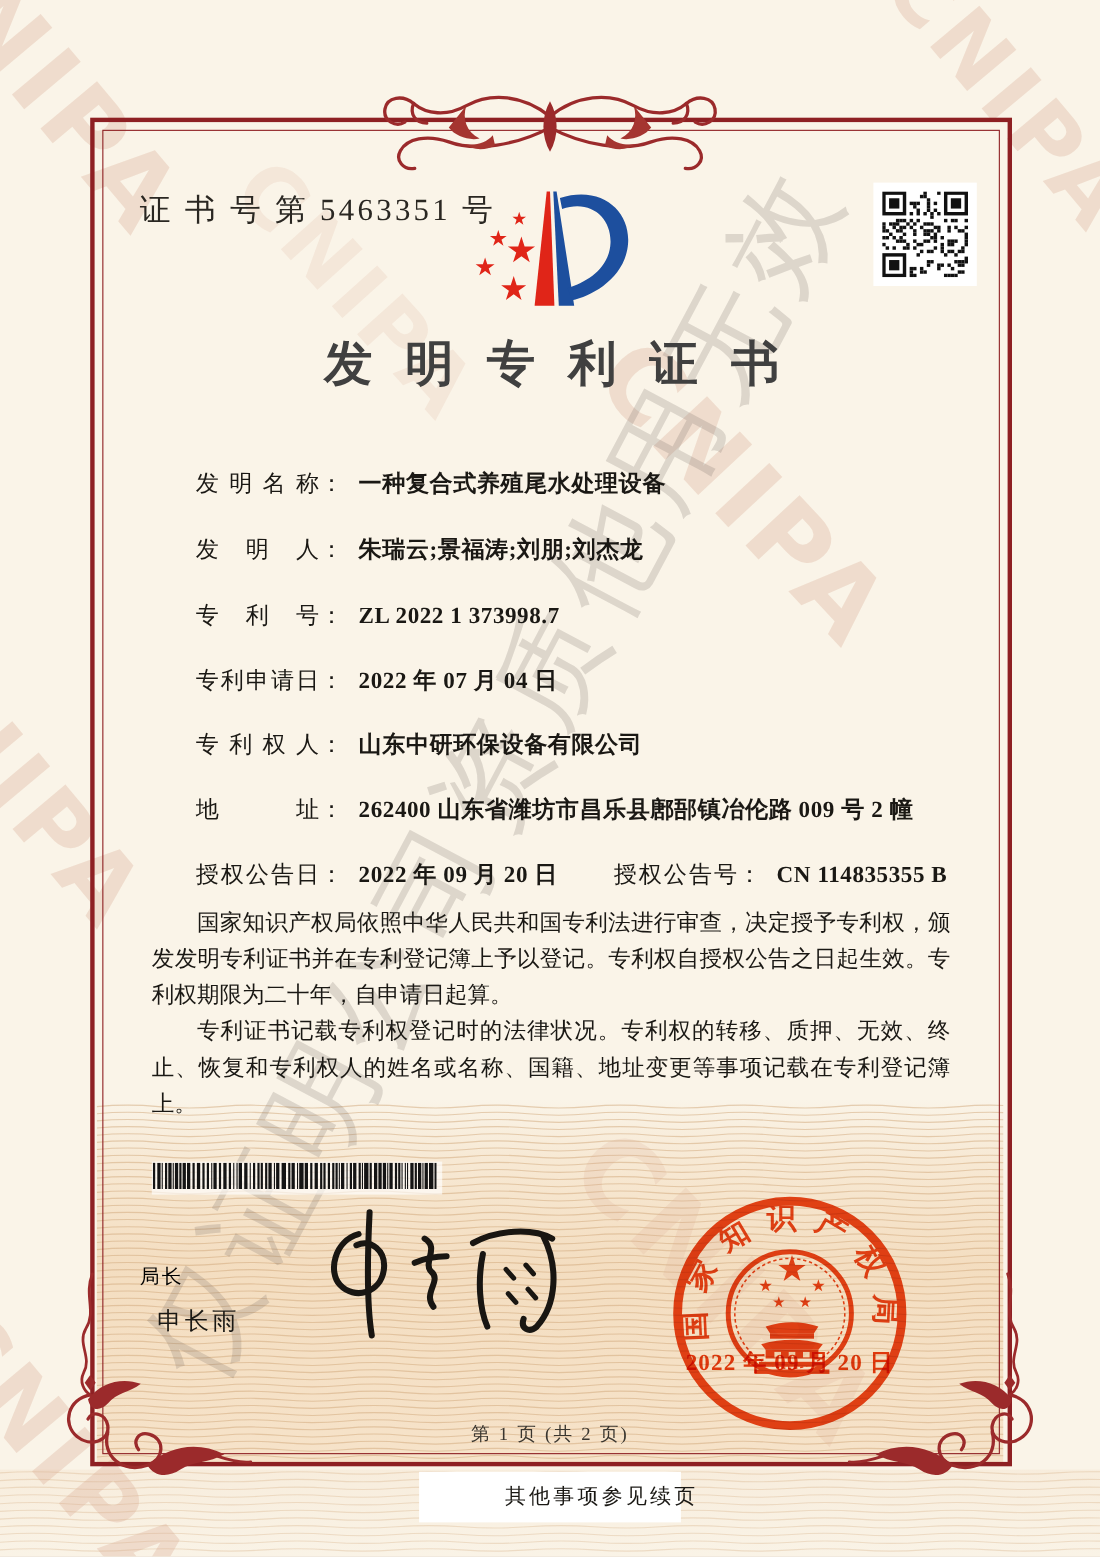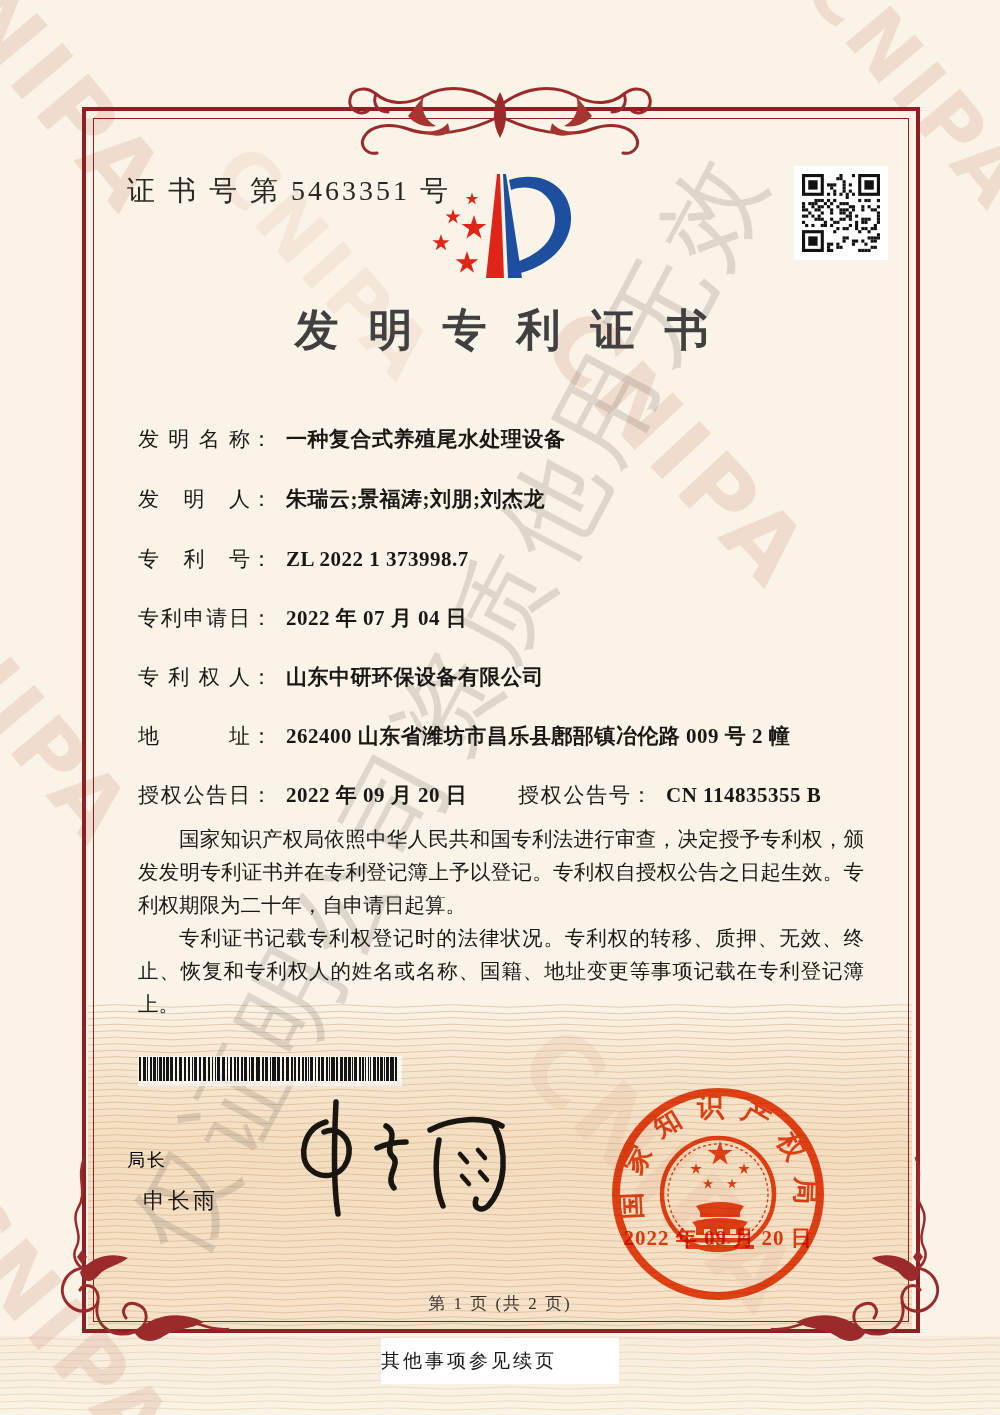--- a/index.html
+++ b/index.html
@@ -42,41 +42,41 @@
   .frame-outer{left:82px;top:107px;width:838px;height:1226px;border:4.5px solid var(--frame-red);box-sizing:border-box;z-index:3;}
   .frame-inner{left:93px;top:118px;width:816px;height:1204px;border:1.5px solid var(--frame-red);box-sizing:border-box;z-index:3;}
   .ornament{position:absolute;z-index:4;pointer-events:none;}
   
   .cert-no{left:127px;top:172px;font-size:28px;letter-spacing:3px;color:#2a2722;z-index:5;}
   .logo{left:425px;top:166px;width:170px;height:126px;z-index:5;}
   .title{left:0;top:301px;width:1000px;text-align:center;font-size:44px;font-weight:bold;
          letter-spacing:30px;padding-left:33px;box-sizing:border-box;color:#404040;z-index:5;}
   
   .row{left:138px;width:730px;font-size:21px;z-index:5;white-space:nowrap;}
-  .flabel{display:inline-block;width:112px;text-align:justify;text-align-last:justify;vertical-align:top;}
+  .flabel{display:inline-block;width:112px;text-align:justify;text-align-last:justify;vertical-align:top;margin-left:40px;}
   .colon{display:inline-block;margin-left:1px;}
   .fvalue{margin-left:14px;letter-spacing:.5px;font-weight:bold;}
   .g2{position:absolute;left:380px;top:0;white-space:nowrap;}
   
   .bodytext{left:138px;top:824px;width:726px;z-index:5;}
   .bodytext p{margin:0;font-size:20.5px;line-height:33px;text-indent:2em;text-align:justify;font-family:Liberation Mono, monospace;}
   
   .barcode-wrap{left:138px;top:1056px;width:262px;height:28px;z-index:5;background:rgba(255,255,255,.65);padding:1px;}
   .director-label{left:127px;top:1148px;font-size:18px;letter-spacing:2px;z-index:5;color:#000000;}
   .director-name{left:143px;top:1186px;font-size:22px;letter-spacing:3px;z-index:5;}
   .signature{left:282px;top:1092px;width:250px;height:135px;z-index:5;}
   
   .seal{left:606px;top:1082px;width:224px;height:224px;z-index:5;mix-blend-mode:multiply;opacity:.96;}
   .seal-date{left:612px;top:1224px;width:212px;text-align:center;font-size:21px;letter-spacing:1px;
              color:var(--seal-red);font-weight:bold;z-index:6;
              text-shadow:0 0 4px rgba(255,250,240,.85);mix-blend-mode:multiply;}
   
   .page-info{left:0;top:1292px;width:1000px;text-align:center;font-size:17px;letter-spacing:2px;color:#3a362f;z-index:5;}
   .note-strip{left:381px;top:1338px;width:238px;height:46px;background:#ffffff;z-index:4;}
-  .note-text{left:381px;top:1338px;width:254px;height:46px;line-height:46px;text-align:left;
+  .note-text{left:381px;top:1338px;width:254px;height:46px;line-height:46px;text-align:right;
              font-size:19px;letter-spacing:3px;z-index:5;}
   .qr{left:794px;top:166px;width:94px;height:94px;background:#fff;z-index:5;padding:8px;box-sizing:border-box;}
 </style>
 </head>
 <body>
 
 <div class="page">
 
   <div class="abs band-tint"></div>
   <div class="abs band-tint-out"></div>

